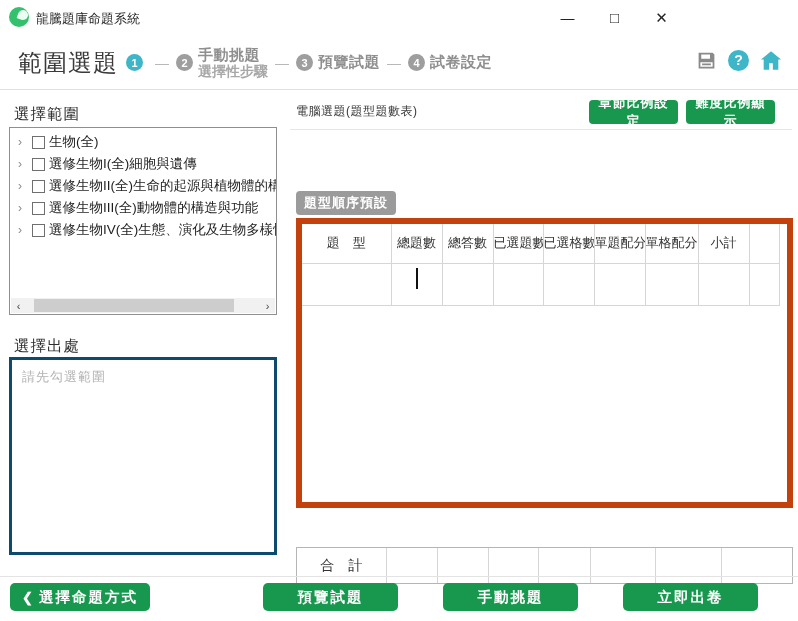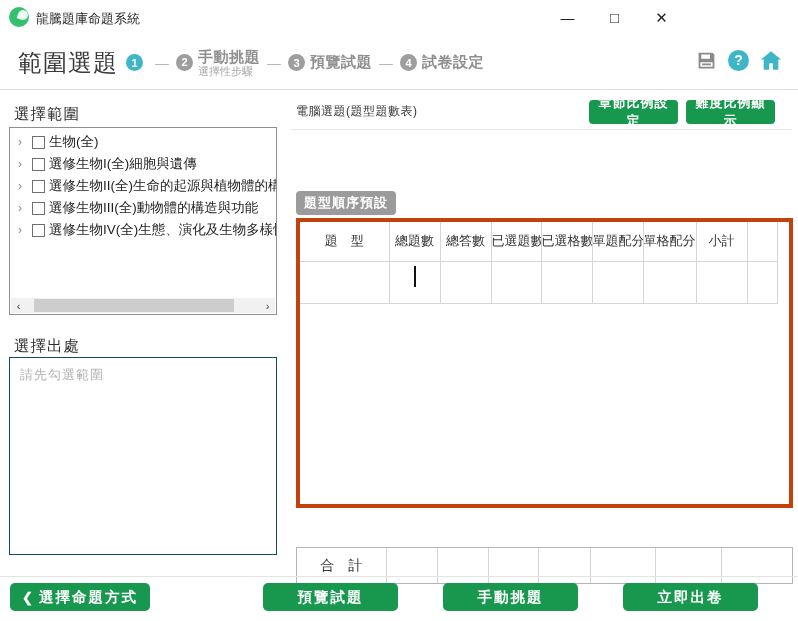--- a/index.html
+++ b/index.html
@@ -25,21 +25,21 @@
   .page-title { position:absolute; left:18px; top:12px; font-size:24px; color:#3a3a3a; letter-spacing:1px; }
   .steps { position:absolute; left:126px; top:0; height:55px; display:flex; align-items:center; }
   .step { display:flex; align-items:center; }
   .step-circle { width:17px; height:17px; border-radius:50%; background:#9e9e9e; color:#fff;
                  font-size:11px; font-weight:bold; display:flex; align-items:center; justify-content:center;
                  margin-right:5px; flex:0 0 auto; }
   .step.active .step-circle { background:#3fb6c8; }
   .step-label { font-size:15px; font-weight:bold; color:#8f8f8f; letter-spacing:0.5px; }
   .step.active .step-label { color:#3fb6c8; }
   .step-text { display:flex; flex-direction:column; line-height:1.15; }
-  .step-sub { font-size:11px; color:#a8a8a8; font-weight:normal; }
+  .step-sub { font-size:14px; color:#a8a8a8; font-weight:bold; }
   .step-sep { color:#b8b8b8; font-size:14px; margin:0 7px; }
   .header-icons { position:absolute; right:16px; top:14px; display:flex; align-items:center; gap:11px; }
   .icon-btn { width:22px; height:22px; display:flex; align-items:center; justify-content:center; }
   .help-circle { width:21px; height:21px; border-radius:50%; background:#3fb6c8; color:#fff;
                  font-size:14px; font-weight:bold; display:flex; align-items:center; justify-content:center; }
 
   
   .panel-label { position:absolute; font-size:15.5px; color:#2f2f2f; letter-spacing:1px; }
   .selectall { position:absolute; display:flex; align-items:center; gap:4px; font-size:13px; color:#333;margin-top:32px; }
   .cbx { width:12px; height:12px; border:1px solid #707070; background:#fff; flex:0 0 auto; }
@@ -52,36 +52,36 @@
   .tree-cbx { width:13px; height:13px; border:1px solid #6f6f6f; background:#fff; margin:0 4px 0 2px; flex:0 0 auto; }
   .tree-label { font-size:13.5px; color:#1f1f1f; }
 
   .hscroll { position:absolute; left:1px; right:1px; bottom:1px; height:15px; background:#f1f1f1;
              display:flex; align-items:center; }
   .hscroll-arrow { width:15px; height:15px; display:flex; align-items:center; justify-content:center;
                    font-size:11px; color:#444; flex:0 0 auto; }
   .hscroll-thumb { position:absolute; left:23px; width:200px; top:1px; height:13px; background:#cdcdcd; }
 
   .source-box { position:absolute; left:9px; top:357px; width:268px; height:198px;
-                border:1px solid #0c4a6e; background:#fff; }
+                border:3px solid #0c4a6e; background:#fff; }
   .source-placeholder { position:absolute; left:10px; top:8px; font-size:13px; color:#b3b3b3; letter-spacing:1px; }
 
   
   .main-title { position:absolute; left:296px; top:103px; font-size:12px; color:#3a3a3a; letter-spacing:0.5px; }
   .btn-green-sm { position:absolute; top:100px; height:24px; background:#17984e; color:#fff;
                   font-size:13px; font-weight:bold; border:none; border-radius:4px; padding:0 9px;
                   letter-spacing:1px; display:flex; align-items:center; justify-content:center; }
   .hairline-top { position:absolute; left:290px; top:129px; width:502px; height:1px; background:#e6e6e6; }
 
   .btn-gray { position:absolute; left:296px; top:191px; height:24px; background:#9b9b9b; color:#fff;
               font-size:13px; font-weight:bold; border:none; border-radius:4px; padding:0 8px;
               letter-spacing:1px; display:flex; align-items:center; }
 
   .outer-box { position:absolute; left:296px; top:218px; width:497px; height:290px;
-               border:4px solid #c2410c; background:#fff; }
+               border:6px solid #c2410c; background:#fff; }
   table.grid { border-collapse:collapse; table-layout:fixed; width:477px; }
   table.grid td { border:1px solid #d6d6d6; font-size:13px; color:#333; text-align:center;
                   overflow:hidden; white-space:nowrap; padding:0; }
   table.grid tr.hdr td { height:39px; border-top:none; }
   table.grid td:first-child { border-left:none; }
   table.grid tr.body td { height:42px; }
   .caret { position:absolute; left:114px; top:44px; width:2px; height:21px; background:#111; }
 
   .total-box { position:absolute; left:296px; top:515px; width:497px; height:37px;
                border:1px solid #b5b5b5; background:#fff;margin-top:32px; }

